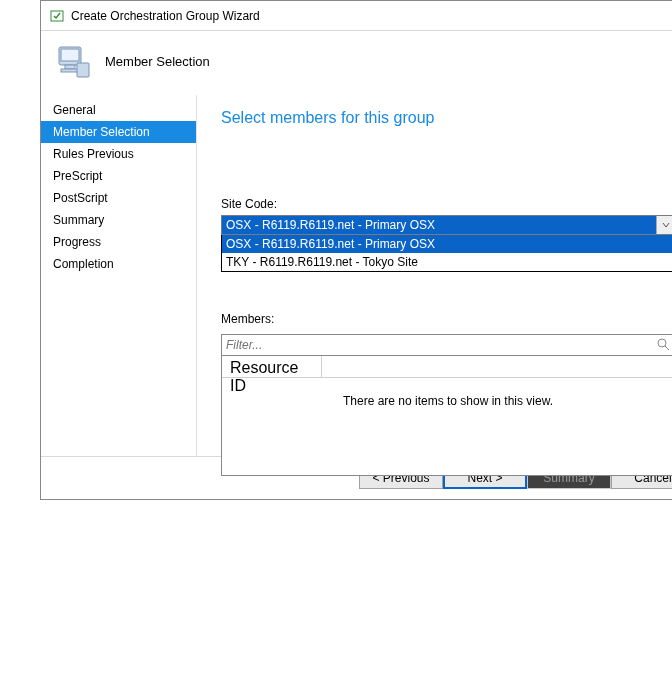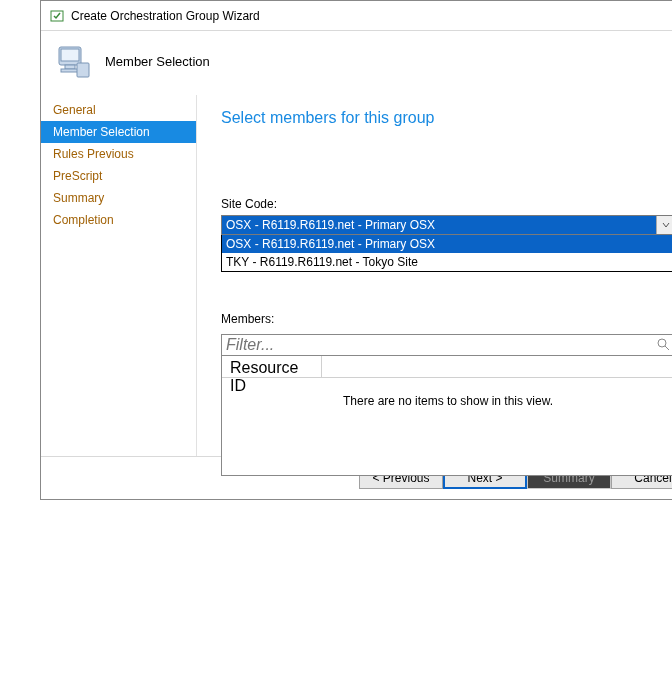--- a/index.html
+++ b/index.html
@@ -55,21 +55,21 @@
     min-height: 0;
   }
   .sidebar {
     width: 156px;
     border-right: 1px solid #e1e1e1;
     padding-top: 4px;
   }
   .sidebar-item {
     padding: 4px 12px;
     font-size: 12px;
-    color: #a16207;
+    color: #000000;
     cursor: default;
   }
   .sidebar-item.selected {
     background: #188ae2;
     color: #fff;
   }
   .content {
     flex: 1;
     padding: 8px 36px 8px 24px;
     position: relative;
@@ -134,21 +134,21 @@
     border: 1px solid #888;
     height: 22px;
     align-items: center;
     padding: 0 4px;
     background: #fff;
   }
   .filter-wrap input {
     flex: 1;
     border: none;
     outline: none;
-    font-size: 16px;
+    font-size: 12px;
     font-style: italic;
     color: #b91c1c;
     padding: 0;
   }
   .filter-wrap .sicon { color: #8a8a8a; }
   .table {
     border: 1px solid #888;
     border-top: none;
     height: 120px;
     background: #fff;
@@ -244,21 +244,23 @@
     <span class="htext">Member Selection</span>
   </div>
 
   <div class="body">
 
     <div class="sidebar">
       <div class="sidebar-item">General</div>
       <div class="sidebar-item selected">Member Selection</div>
       <div class="sidebar-item">Rules Previous</div>
       <div class="sidebar-item">PreScript</div>
+      <div class="sidebar-item">PostScript</div>
       <div class="sidebar-item">Summary</div>
+      <div class="sidebar-item">Progress</div>
       <div class="sidebar-item">Completion</div>
     </div>
 
     <div class="content">
       <div class="page-title">Select members for this group</div>
 
       <div class="label">Site Code:</div>
       <div class="combo-wrap">
         <div class="combo">
           <div class="sel">OSX - R6119.R6119.net - Primary OSX</div>

